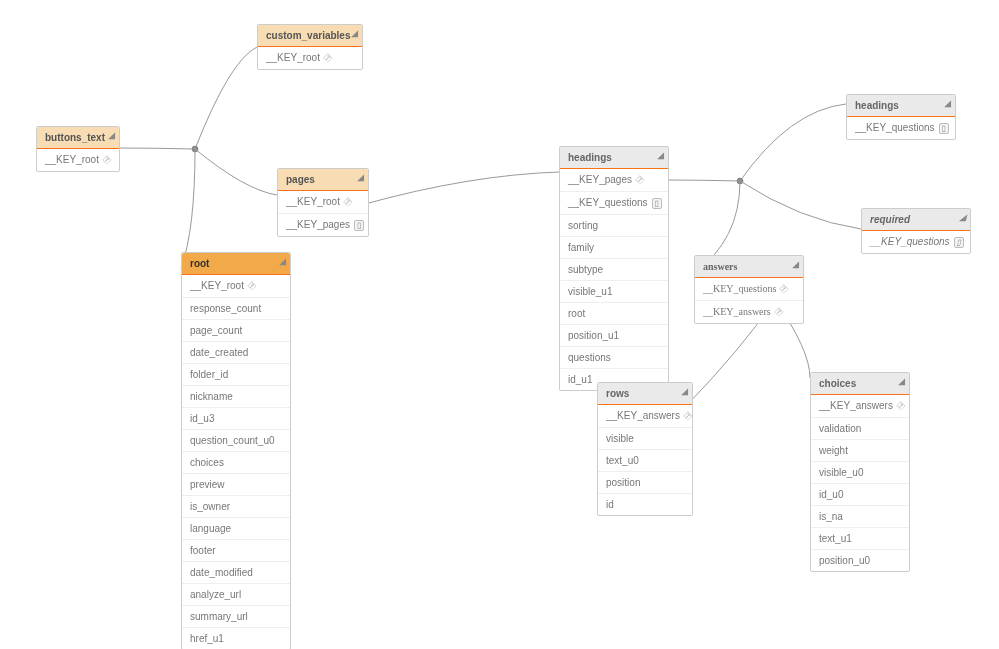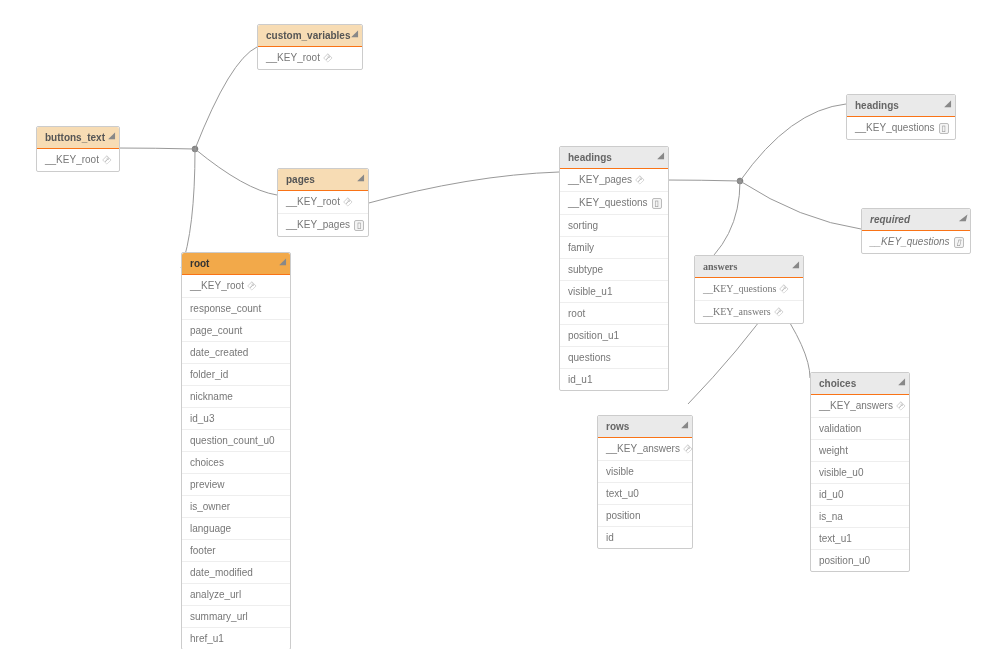--- a/index.html
+++ b/index.html
@@ -104,21 +104,21 @@
 <div class="tbl leaf" id="t-headings" style="left: 846px; top: 94px; width: 108px;">
   <div class="hdr"><span>headings</span><span class="corner">◢</span></div>
 <div class="row"><span>__KEY_questions</span><span class="arr-icon">▯</span></div>
     </div>
 
 <div class="tbl leaf" id="t-required" style="left: 861px; top: 208px; width: 108px; font-style: italic;">
   <div class="hdr"><span>required</span><span class="corner">◢</span></div>
 <div class="row"><span>__KEY_questions</span><span class="arr-icon">▯</span></div>
     </div>
 
-<div class="tbl leaf" id="t-rows" style="left: 597px; top: 382px; width: 94px; margin-top: 33px;">
+<div class="tbl leaf" id="t-rows" style="left: 597px; top: 382px; width: 94px;">
   <div class="hdr"><span>rows</span><span class="corner">◢</span></div>
 <div class="row"><span>__KEY_answers</span><span class="key-icon">⚿</span></div>
       <div class="row"><span>visible</span></div>
       <div class="row"><span>text_u0</span></div>
       <div class="row"><span>position</span></div>
       <div class="row"><span>id</span></div>
     </div>
 
 <div class="tbl leaf" id="t-choices" style="left: 810px; top: 372px; width: 98px;">
   <div class="hdr"><span>choices</span><span class="corner">◢</span></div>

